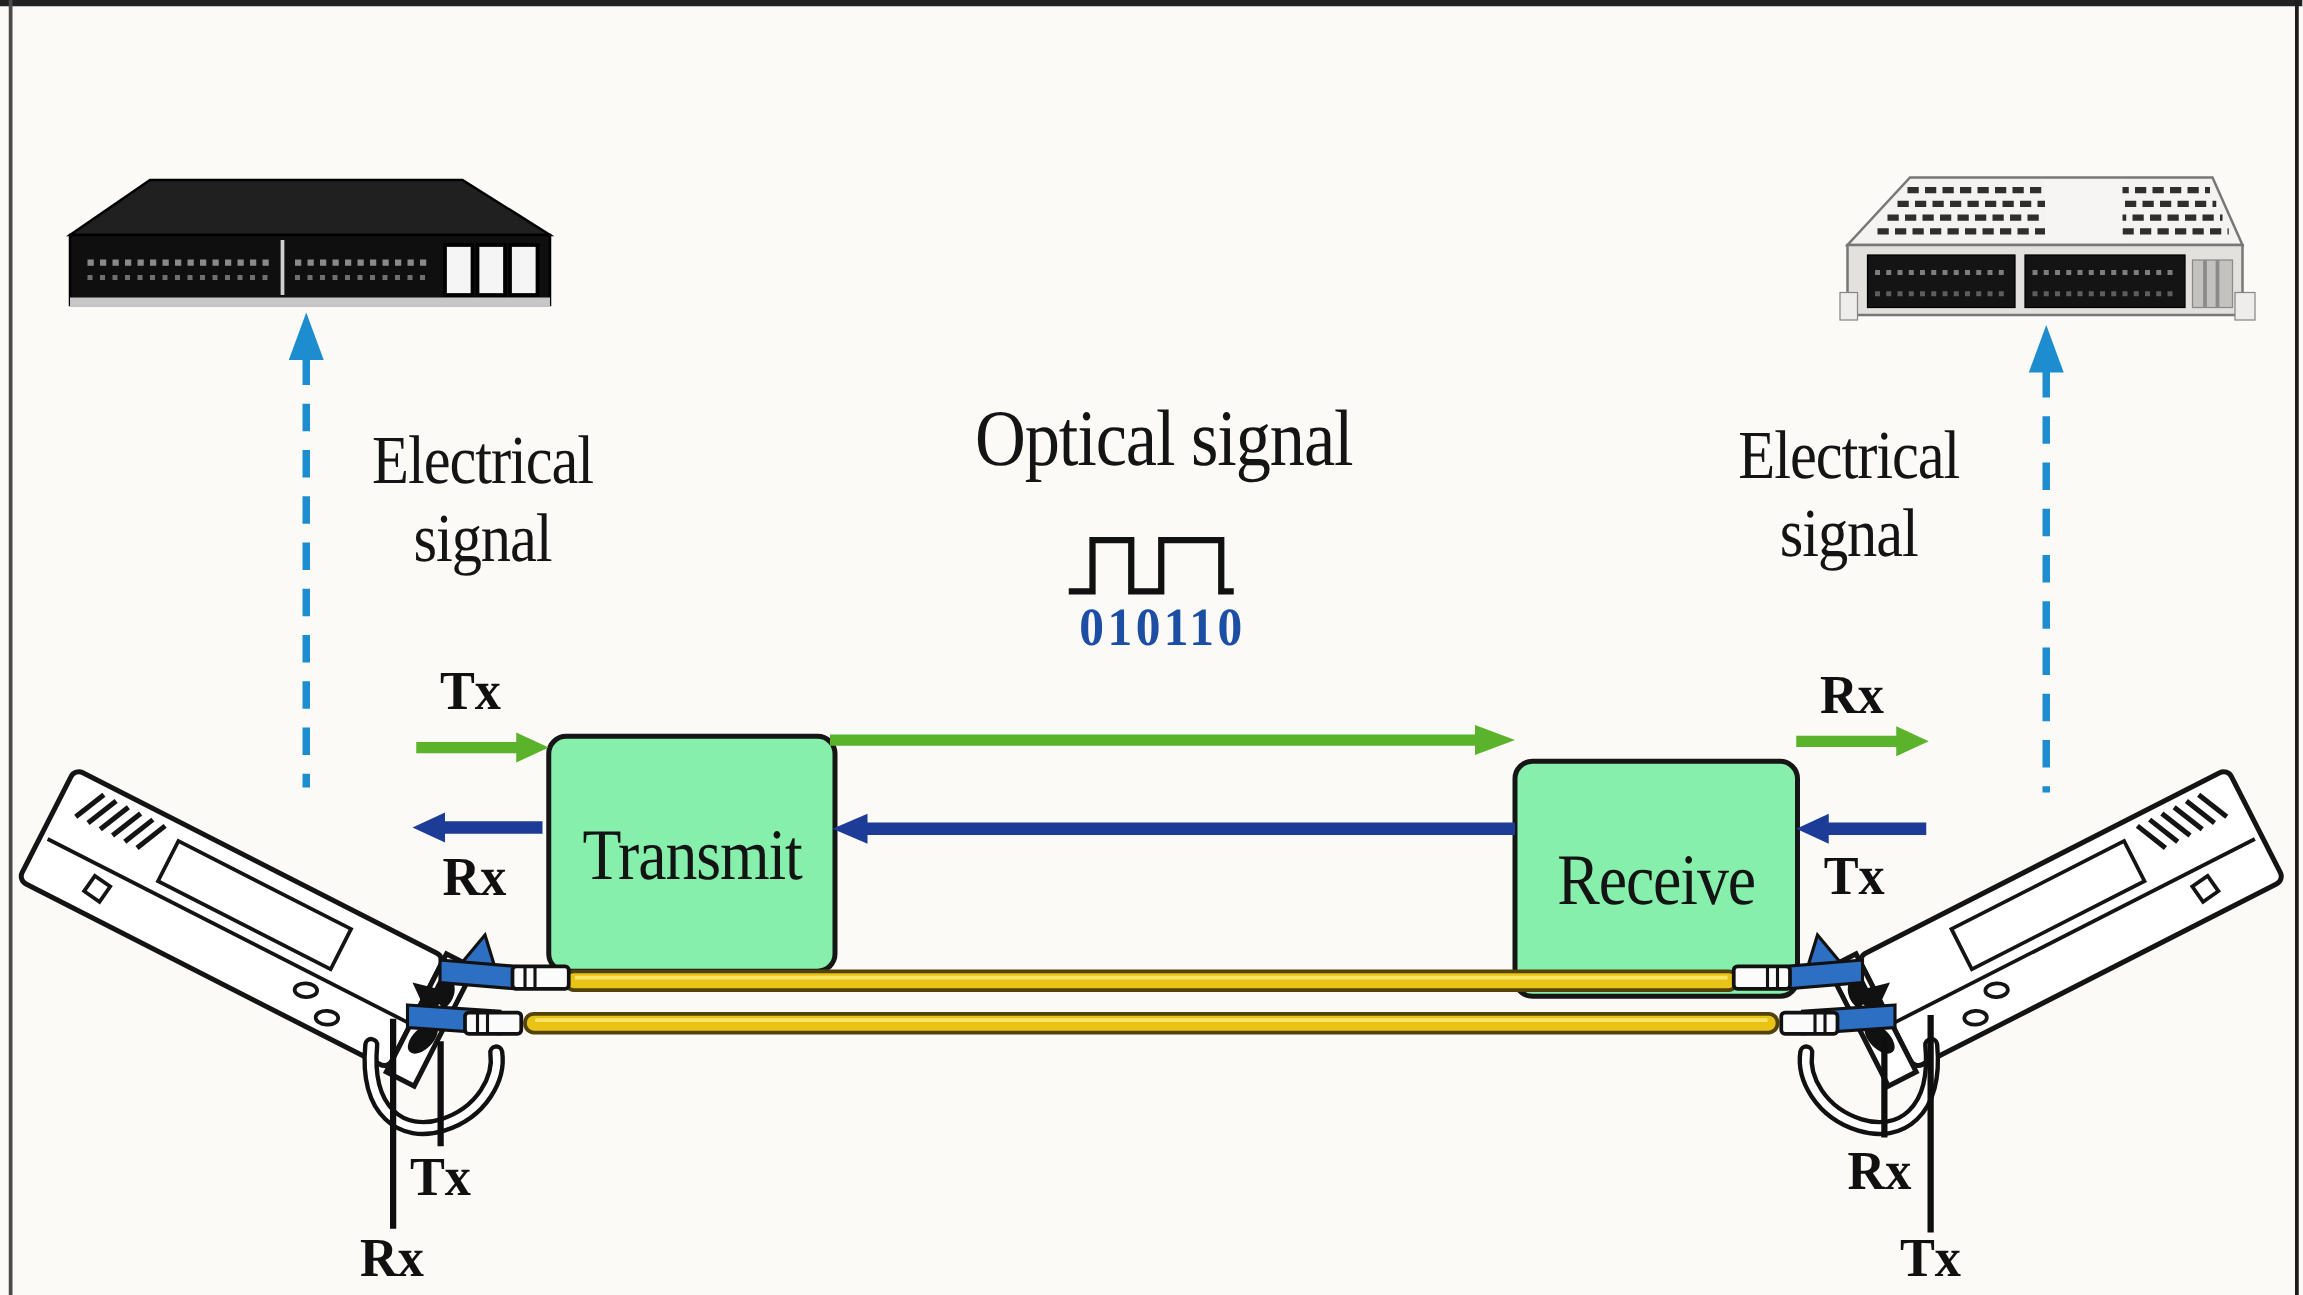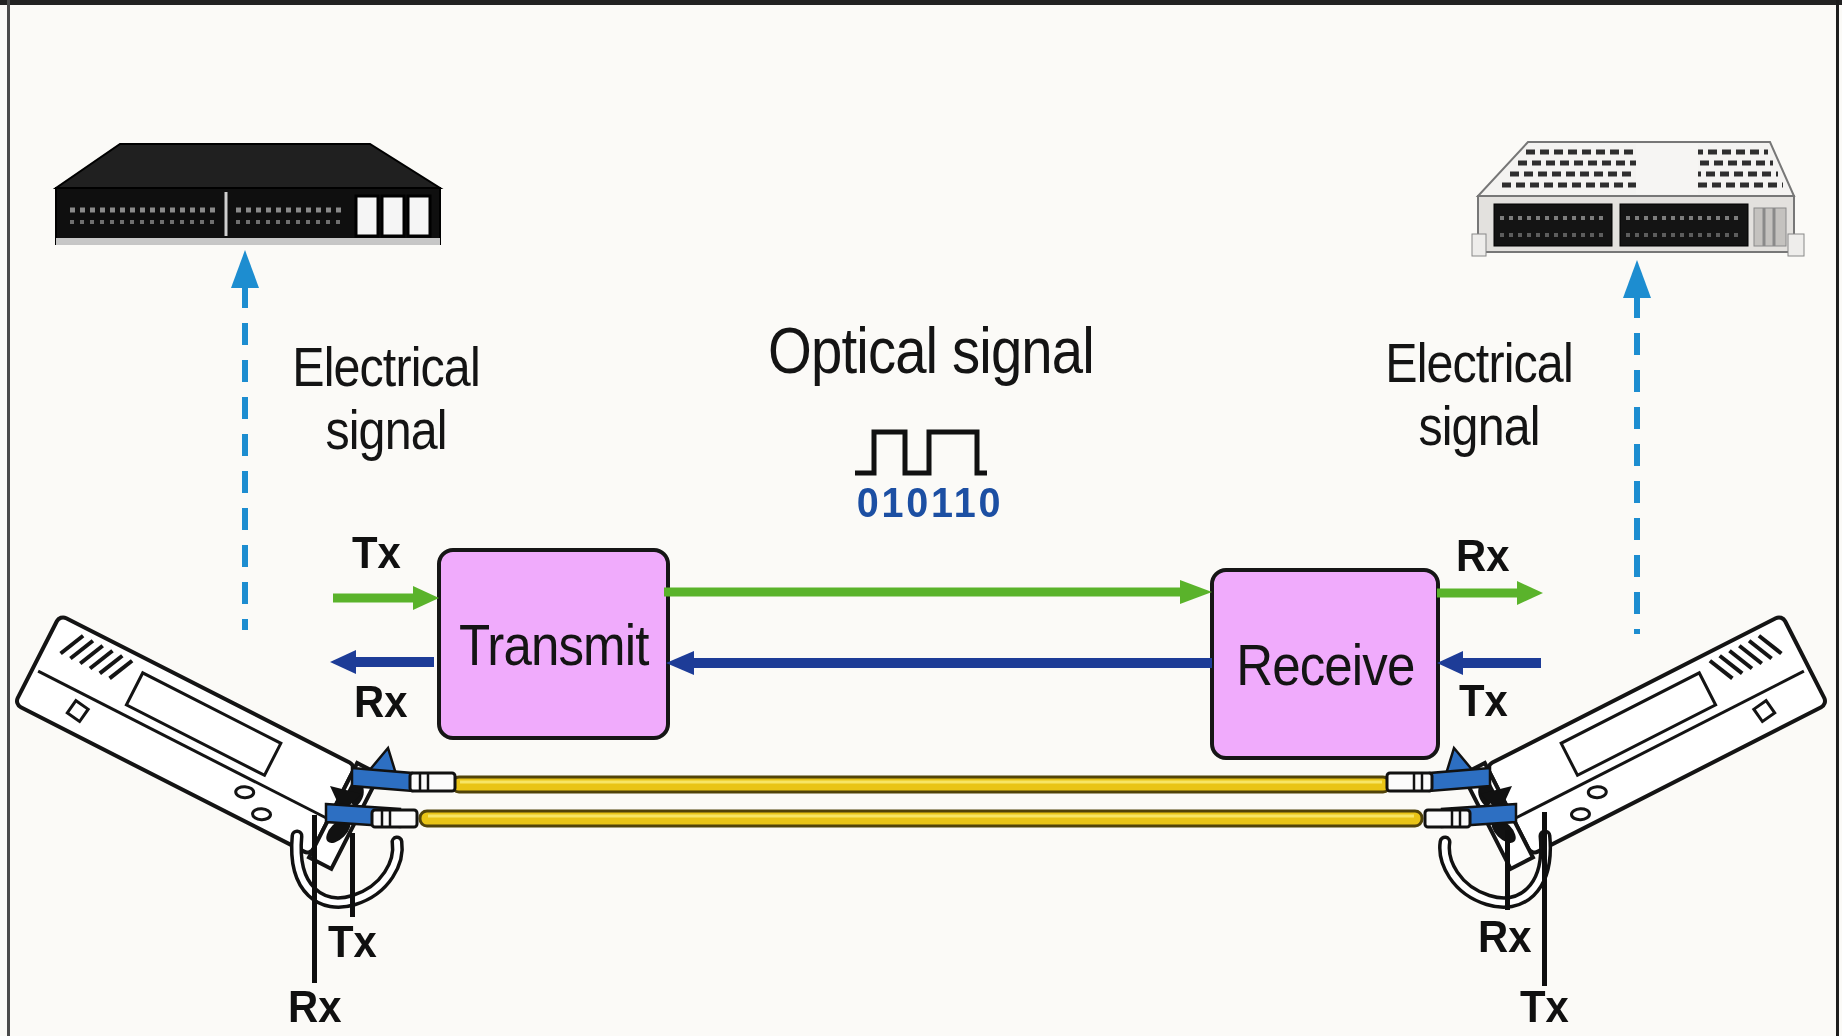--- a/index.html
+++ b/index.html
@@ -13,41 +13,42 @@
   }
   html,body{margin:0;padding:0;}
   body{
     width:1842px;height:1036px;background:#f3f1ee;
     font-family:"Liberation Sans", sans-serif;
     overflow:hidden;
   }
   .stage{
     position:relative;width:1842px;height:1036px;
     background:#fbfaf7;
+    font-family:Liberation Serif, serif;
   }
   .frame-top{position:absolute;left:0;top:0;width:1842px;height:5px;background:#222;}
   .frame-left{position:absolute;left:7px;top:0;width:3px;height:1036px;background:#4a4a4a;}
   .frame-right{position:absolute;left:1836px;top:0;width:3px;height:1036px;background:#1d1d1d;}
 
   .abs{position:absolute;}
   .heading{
     color:var(--diagram-ink);
     text-align:center;
     font-size:55px;line-height:63px;letter-spacing:-1px;
     transform:scaleX(0.88);transform-origin:50% 0;
     white-space:nowrap;
   }
   .heading-big{font-size:64px;line-height:70px;}
   .box-label{
     font-size:58px;color:var(--diagram-ink);letter-spacing:-1px;
     transform:scaleX(0.88);white-space:nowrap;
   }
   .flow-box{
     position:absolute;border:4px solid #161616;border-radius:16px;
-    background:#f0abfc;display:flex;align-items:center;justify-content:center;
+    background:#86efac;display:flex;align-items:center;justify-content:center;margin-top:39px;
   }
   .txrx{
     position:absolute;font-size:44px;font-weight:bold;color:#101010;
     line-height:1;letter-spacing:0px;transform:scaleX(0.95);transform-origin:0 0;
     white-space:nowrap;
   }
   .binary{
     position:absolute;font-size:43px;font-weight:bold;
     color:var(--binary-text-blue);letter-spacing:3px;text-align:center;
     transform:scaleX(0.92);transform-origin:50% 0;

